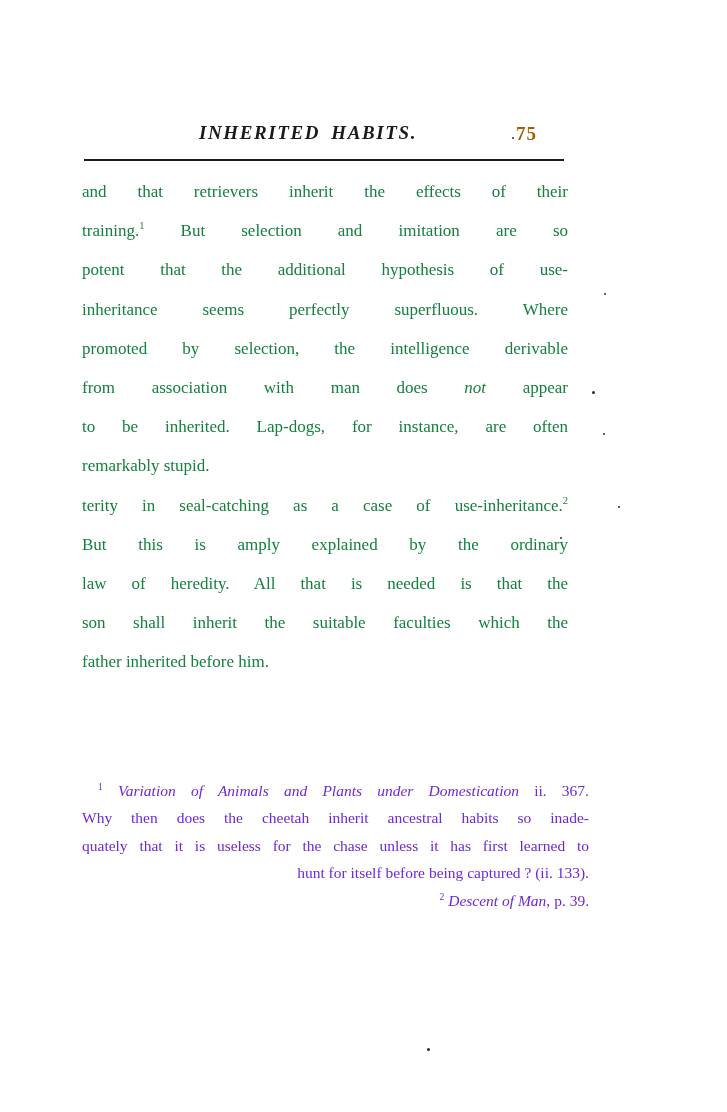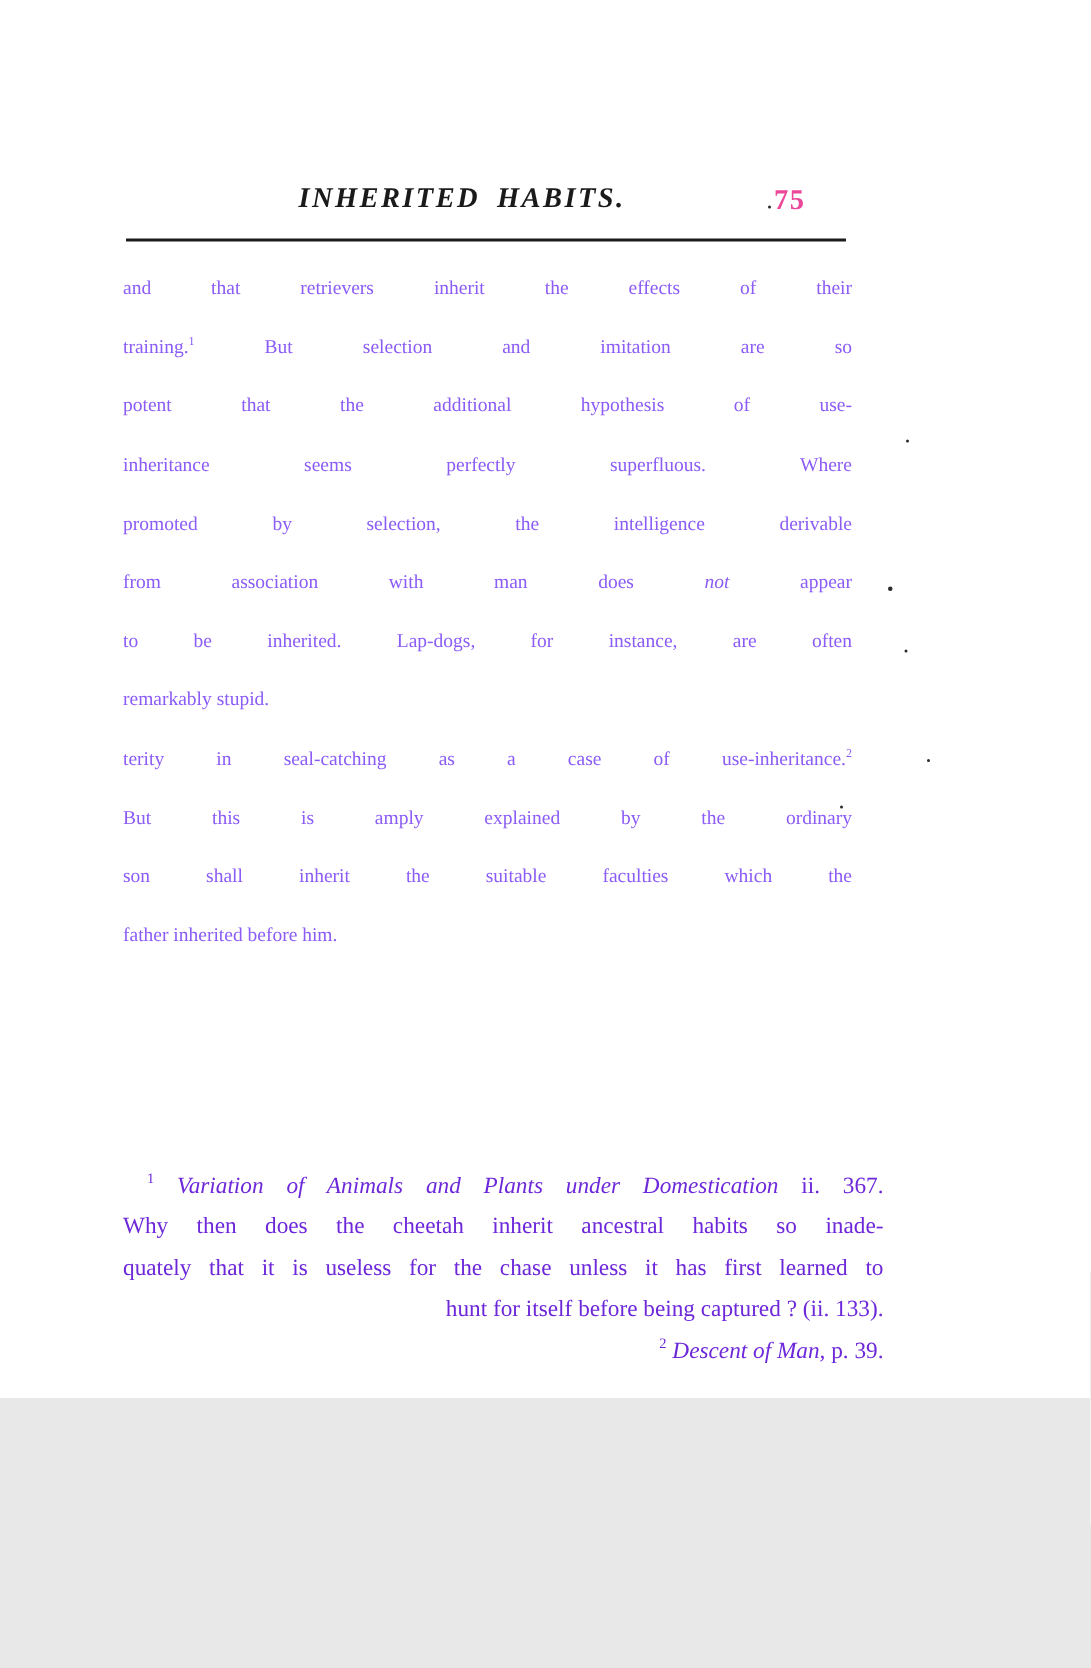--- a/index.html
+++ b/index.html
@@ -1,19 +1,19 @@
 <!DOCTYPE html>
 <html><head>
 <meta charset="utf-8">
 <style>
   html, body { margin: 0; padding: 0; background: #e8e8e8; }
   .page {
     position: relative;
     width: 727px;
-    height: 932px;
+    height: 1112px;
     margin: 0 auto;
     background: #ffffff;
     font-family: "Liberation Serif", serif;
     color: #141414;
     overflow: hidden;
   }
   
   .header-title {
     position: absolute;
     top: 122px;
@@ -27,39 +27,39 @@
     word-spacing: 5px;
     color: #1a1a1a;
   }
   .page-number {
     position: absolute;
     top: 123px;
     left: 516px;
     font-size: 19px;
     font-weight: bold;
     letter-spacing: 1px;
-    color: #ec4899;
+    color: #a16207;
   }
   .header-rule {
     position: absolute;
     top: 159px;
     left: 84px;
     width: 480px;
     height: 2px;
     background: #1c1c1c;
   }
   
   .body-text {
     position: absolute;
     top: 172px;
     left: 82px;
     width: 486px;
-    font-size: 13px;
+    font-size: 17px;
     line-height: 39.2px;
-    color: #8b5cf6;
+    color: #15803d;
   }
   .body-text .line { height: 39.2px; }
   
   .footnotes {
     position: absolute;
     top: 777px;
     left: 82px;
     width: 507px;
     font-size: 15.5px;
     line-height: 27.4px;
@@ -101,20 +101,21 @@
       <div class="line j"><span>and that retrievers inherit the effects of their</span></div>
       <div class="line j"><span>training.</span><sup>1</sup><span> But selection and imitation are so</span></div>
       <div class="line j"><span>potent that the additional hypothesis of use-</span></div>
       <div class="line j"><span>inheritance seems perfectly superfluous. Where</span></div>
       <div class="line j"><span>promoted by selection, the intelligence derivable</span></div>
       <div class="line j"><span>from association with man does </span><i>not</i><span> appear</span></div>
       <div class="line j"><span>to be inherited. Lap-dogs, for instance, are often</span></div>
       <div class="line"><span>remarkably stupid.</span></div>
       <div class="line j"><span>terity in seal-catching as a case of use-inheritance.</span><sup>2</sup></div>
       <div class="line j"><span>But this is amply explained by the ordinary</span></div>
+      <div class="line j"><span>law of heredity. All that is needed is that the</span></div>
       <div class="line j"><span>son shall inherit the suitable faculties which the</span></div>
       <div class="line"><span>father inherited before him.</span></div>
     </div>
 
   <div class="footnotes">
       <div class="line j ind"><sup>1</sup><span> </span><i>Variation of Animals and Plants under Domestication</i><span> ii. 367.</span></div>
       <div class="line j"><span>Why then does the cheetah inherit ancestral habits so inade-</span></div>
       <div class="line j"><span>quately that it is useless for the chase unless it has first learned to</span></div>
       <div class="line"><span>hunt for itself before being captured ? (ii. 133).</span></div>
       <div class="line ind"><sup>2</sup><span> </span><i>Descent of Man,</i><span> p. 39.</span></div>

